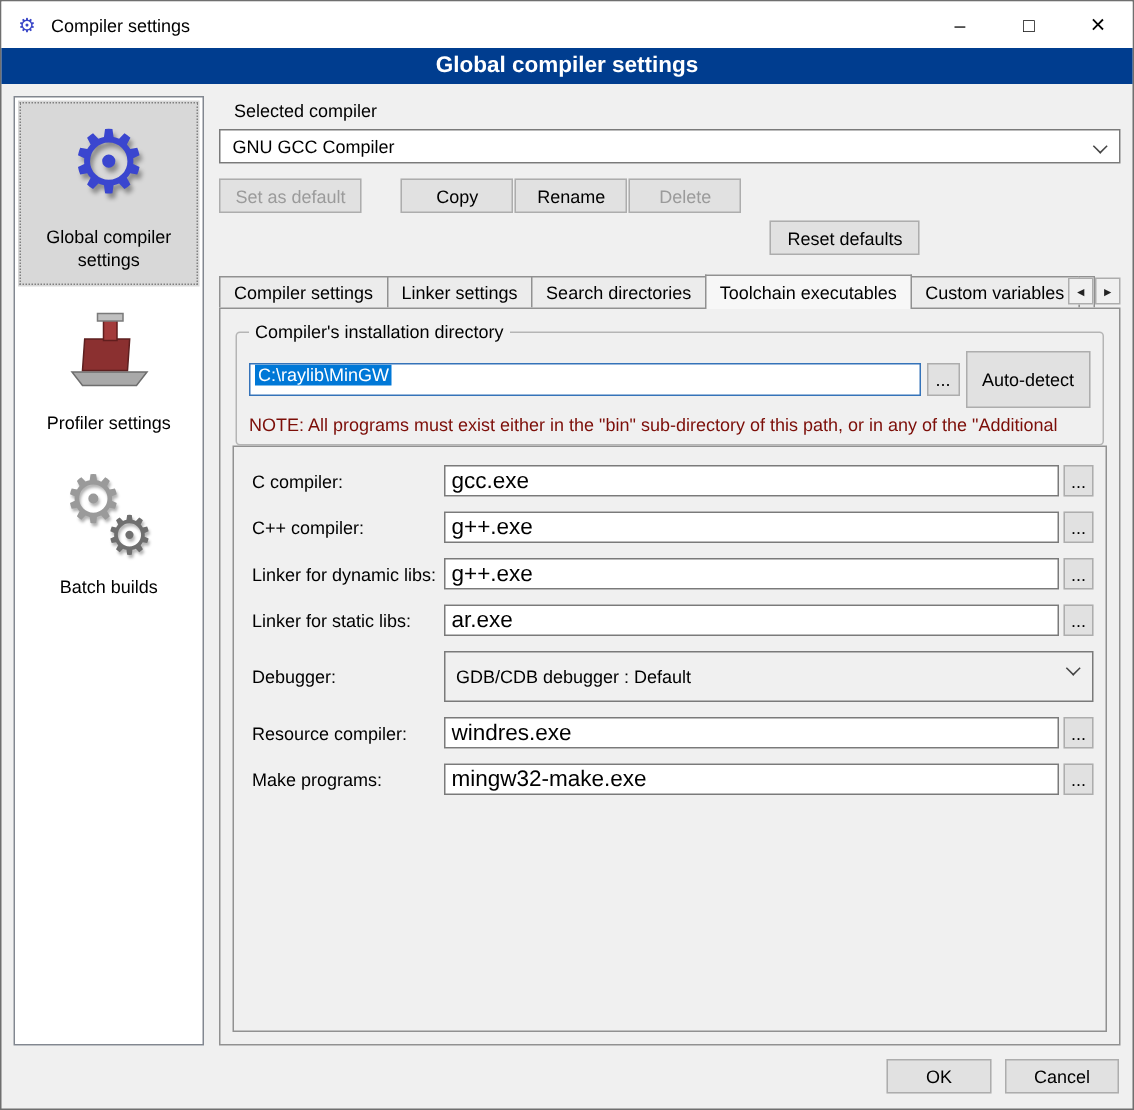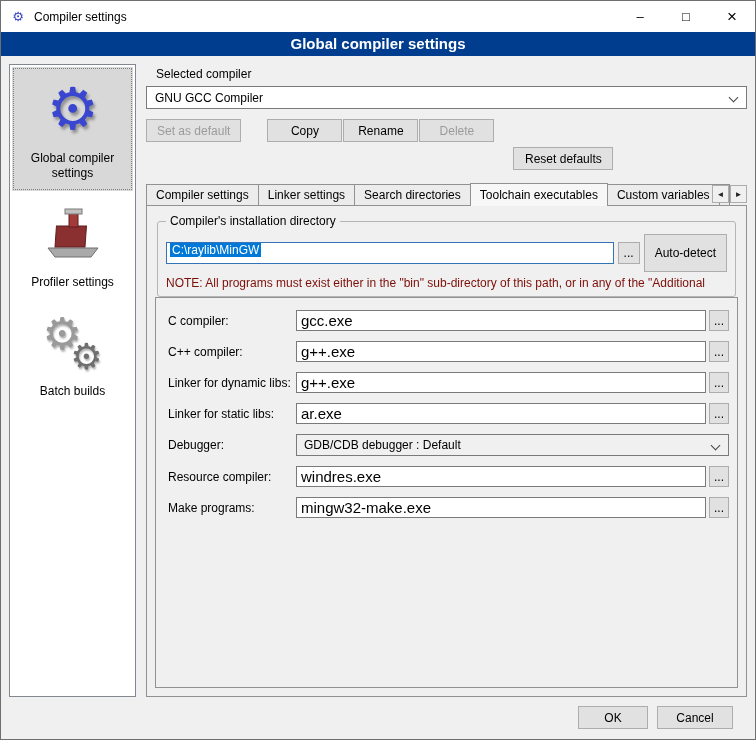--- a/index.html
+++ b/index.html
@@ -87,26 +87,26 @@
   
   .subtabs { margin-top:13px; }
   .subpanel { border:1px solid #919191; flex:1; padding:12px 8px 8px 12px; display:flex;
               flex-direction:column; gap:10px; min-height:0; overflow:hidden; }
   .frow { display:flex; align-items:center; flex:none; }
   .flabel { width:128px; flex:none; }
   .fctrl { flex:1; display:flex; gap:3px; align-items:center; min-width:0; }
   .finput { flex:1; height:21px; border:1px solid #7a7a7a; background:#fff; padding:0 4px;
             font-family:"Liberation Sans","DejaVu Sans",sans-serif; font-size:15px; min-width:0; }
   .fbrowse { width:20px; min-width:20px; padding:0; height:21px; }
-  .fselect { flex:1; height:22px; background:#f0f0f0; border:1px solid #7a7a7a; display:flex;
+  .fselect { flex:1; height:34px; background:#f0f0f0; border:1px solid #7a7a7a; display:flex;
              align-items:center; padding:0 24px 0 7px; position:relative; cursor:default; }
 
   
   .footer { height:37px; flex:none; display:flex; justify-content:flex-end; align-items:center;
-            gap:9px; padding:0 22px 6px; }
+            gap:9px; padding:0 9px 6px; }
   .footer .btn { min-width:70px; }
   .footer .b-cancel { min-width:76px; }
 </style>
 </head>
 <body>
 
 <div class="window">
 
   <div class="titlebar">
     <span class="app-icon">⚙</span>

